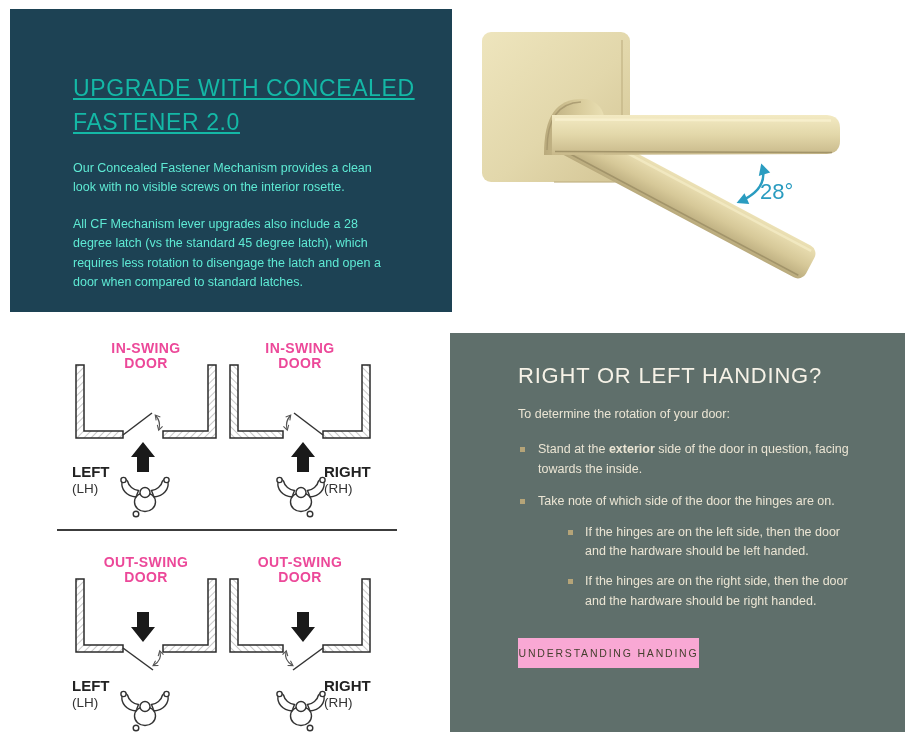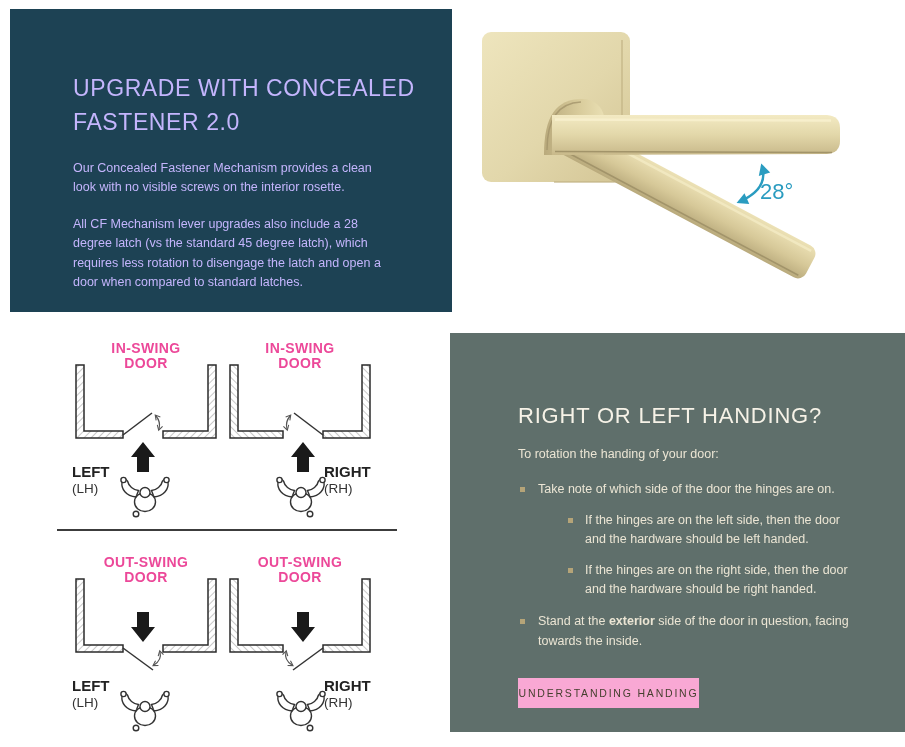--- a/index.html
+++ b/index.html
@@ -3,42 +3,42 @@
 <meta charset="utf-8">
 <style>
   html,body{margin:0;padding:0;background:#ffffff;}
   .canvas{position:relative;width:905px;height:747px;background:#ffffff;overflow:hidden;
           font-family:"Liberation Sans",sans-serif;}
 
   
   .teal-panel{position:absolute;left:10px;top:9px;width:442px;height:303px;
               background:#1d4254;box-sizing:border-box;padding:62px 30px 0 63px;}
   .teal-panel h1{margin:0 0 20px 0;font-size:23px;font-weight:300;letter-spacing:.6px;
-                 line-height:34px;color:#c4b5fd;max-width:345px;}
-  .teal-panel p{margin:0 0 17px 0;font-size:12.5px;line-height:1.55;color:#c4b5fd;max-width:322px;}
+                 line-height:34px;color:#14b8a6;max-width:345px;text-decoration:underline;}
+  .teal-panel p{margin:0 0 17px 0;font-size:12.5px;line-height:1.55;color:#5eead4;max-width:322px;}
 
   
   .product{position:absolute;left:452px;top:0;width:385px;height:320px;background:#ffffff;}
   .product svg{position:absolute;left:0;top:0;}
 
   
   .dcell{position:absolute;width:152px;height:182px;}
   .dcell .dtitle{position:absolute;left:0;top:3px;width:152px;text-align:center;
                  font-size:14px;font-weight:bold;color:#ec4899;line-height:15px;letter-spacing:.4px;}
   .dcell svg{position:absolute;left:0;top:0;}
   .hand-label{position:absolute;text-align:left;color:#222;}
   .hand-label .hand{font-size:15px;font-weight:bold;line-height:16px;}
   .hand-label .abbr{font-size:13.5px;font-weight:400;line-height:17px;color:#333;}
   .hand-left{left:2px;top:126px;width:48px;}
   .hand-right{left:100px;top:126px;width:52px;}
   .divider{position:absolute;left:57px;top:529px;width:340px;border-top:2px solid #3c3c3c;}
 
   
   .sage-panel{position:absolute;left:450px;top:333px;width:455px;height:399px;
-              background:#5f6f6b;box-sizing:border-box;padding:70px 42px 0 68px;
+              background:#5f6f6b;box-sizing:border-box;padding:30px 42px 0 68px;
               color:#ebe5d4;font-size:12.5px;line-height:1.55;}
   .sage-panel h2{margin:0 0 16px 0;font-size:22px;font-weight:300;letter-spacing:.8px;
                  color:#f6f2e7;line-height:26px;}
   .sage-panel .intro{margin:0 0 16px 0;}
   .sage-panel ul{list-style:none;margin:0;padding:0;}
   .sage-panel li{position:relative;padding-left:20px;margin:0 0 13px 0;}
   .sage-panel li::before{content:"";position:absolute;left:2px;top:7px;width:5px;height:5px;
                          background:#b5a478;}
   .sage-panel ul.sub{margin:11px 0 0 28px;}
   .sage-panel ul.sub li{padding-left:19px;margin-bottom:11px;}
@@ -239,27 +239,27 @@
       </svg>
       <div class="hand-label hand-right">
         <div class="hand">RIGHT</div>
         <div class="abbr">(RH)</div>
       </div>
     </div>
   </div>
 
   <section class="sage-panel">
     <h2>RIGHT OR LEFT HANDING?</h2>
-    <p class="intro">To rotation the handing of your door:</p>
+    <p class="intro">To determine the rotation of your door:</p>
     <ul>
+      <li><span>Stand at the </span><span class="bold">exterior</span><span> side of the door in question, facing towards the inside.</span></li>
       <li>
         <span>Take note of which side of the door the hinges are on.</span>
         <ul class="sub">
           <li>If the hinges are on the left side, then the door and the hardware should be left handed.</li>
           <li>If the hinges are on the right side, then the door and the hardware should be right handed.</li>
         </ul>
       </li>
-      <li><span>Stand at the </span><span class="bold">exterior</span><span> side of the door in question, facing towards the inside.</span></li>
     </ul>
     <button class="cta">UNDERSTANDING HANDING</button>
   </section>
 
 </div>
 
 </body></html>

